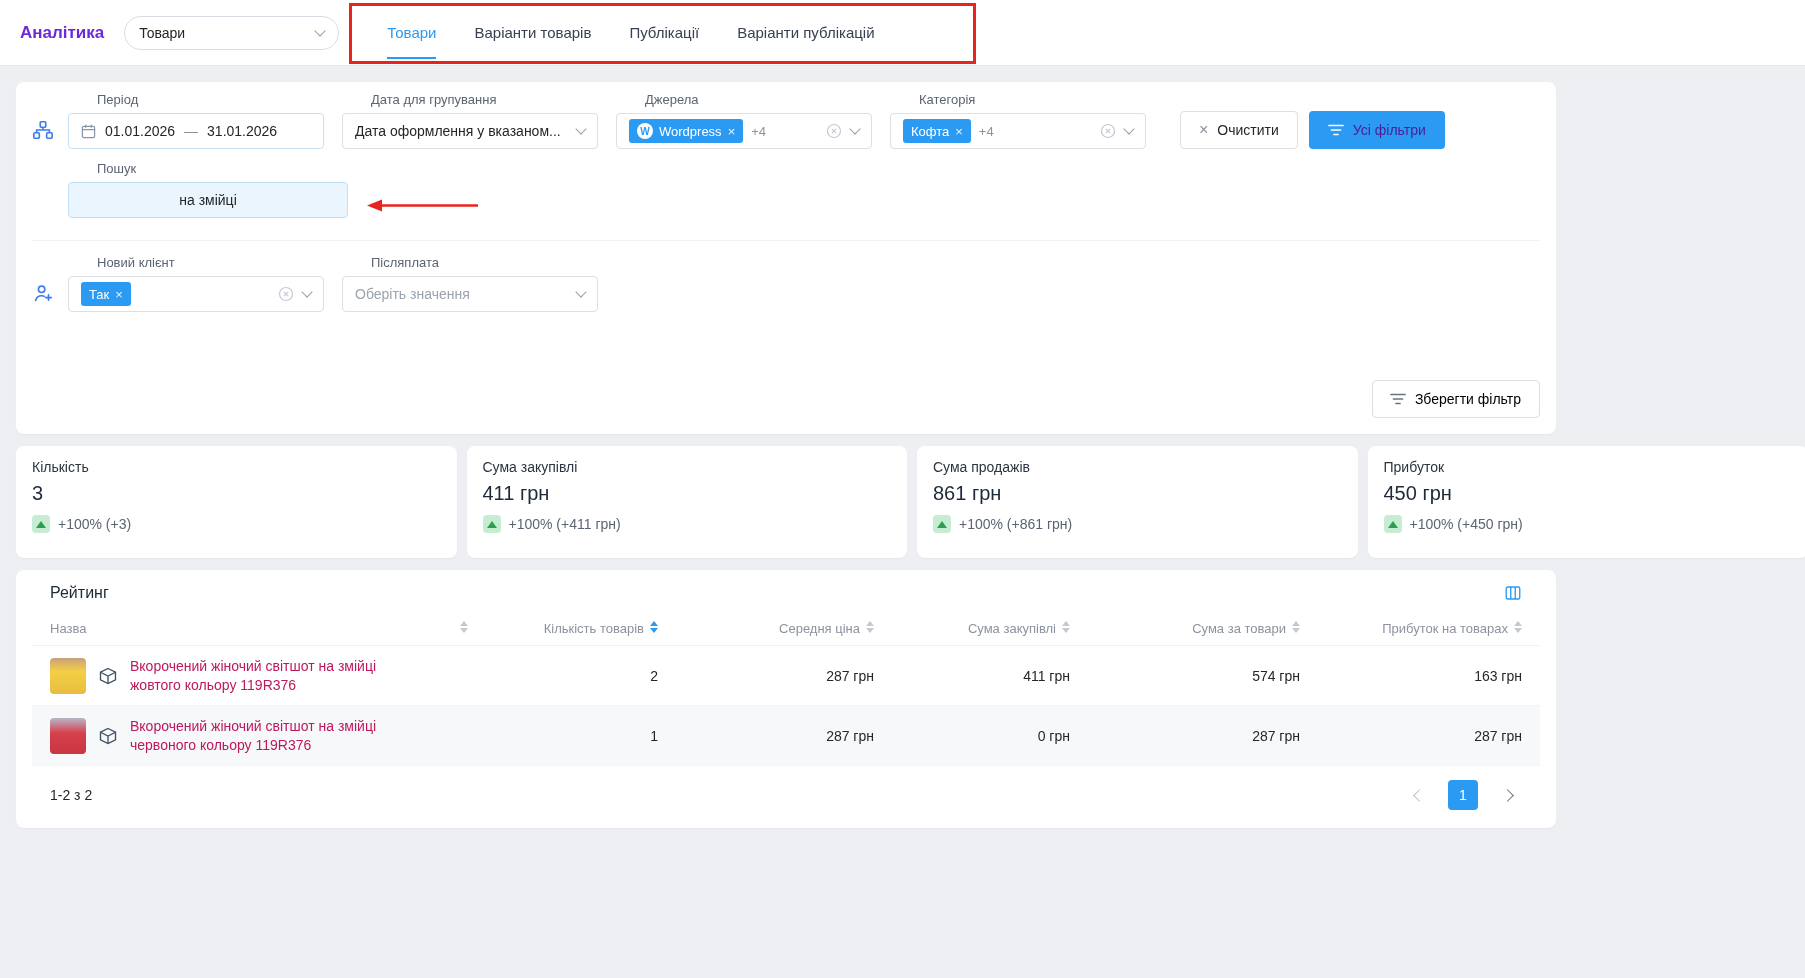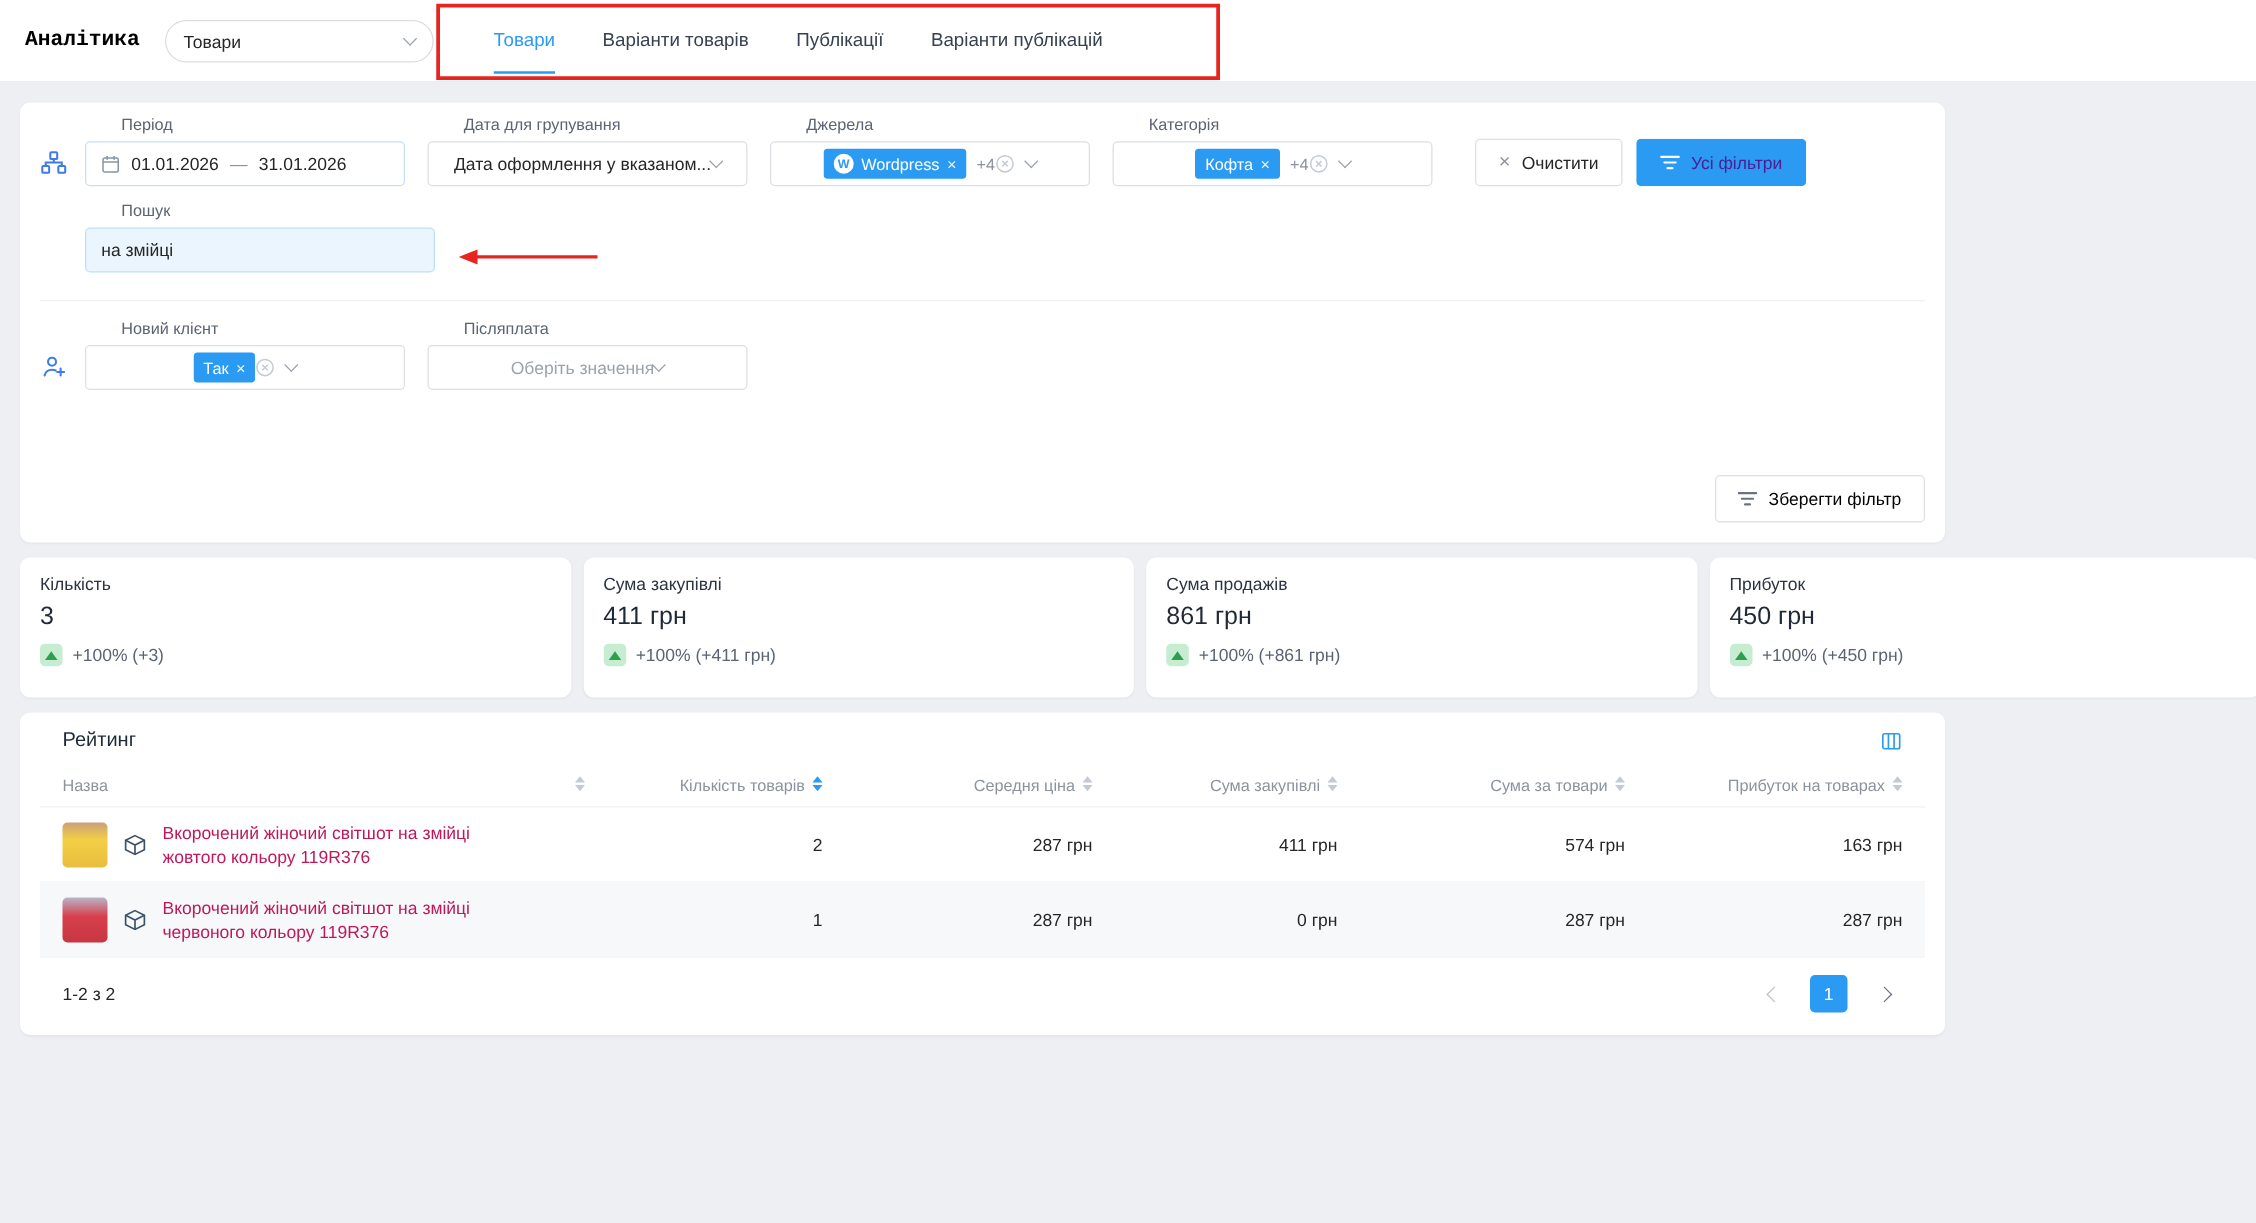--- a/index.html
+++ b/index.html
@@ -8,21 +8,21 @@
     background:#edeff3;
     font-family:"Liberation Sans","DejaVu Sans",sans-serif;
     color:#262626; font-size:14px;
   }
   
   .topbar {
     position:relative; height:66px; background:#ffffff;
     border-bottom:1px solid #e4e7eb;
     display:flex; align-items:center; padding:0 20px;
   }
-  .page-title { font-size:17px; font-weight:bold; color:#000000;font-family:Liberation Mono, monospace; }
+  .page-title { font-size:17px; font-weight:bold; color:#6d28d9; }
   .entity-select {
     margin-left:20px; width:215px; height:34px;
     border:1px solid #d9dde3; border-radius:17px; background:#fff;
     display:flex; align-items:center; justify-content:space-between;
     padding:0 14px; cursor:pointer; font-size:14px;
   }
   .tabs { margin-left:48px; display:flex; gap:38px; height:66px; align-items:center; }
   .tab { position:relative; height:66px; display:flex; align-items:center;
          font-size:15px; color:#374151; cursor:pointer; }
   .tab.active { color:#2b9af3; }
@@ -46,21 +46,21 @@
   .icon-cell { width:36px; display:flex; align-items:center; padding-bottom:8px; }
   .f-group { margin-right:18px; }
   .f-label { font-size:13px; color:#5b6472; margin-bottom:6px;margin-left:29px; }
   .control {
     height:36px; border:1px solid #dcdfe3; border-radius:4px; background:#fff;
     display:flex; align-items:center; padding:0 12px; font-size:14px; cursor:pointer;
   }
   .w280 { width:256px; }
   .date-range { border-color:#c9dff2; gap:9px; }
   .date-range .dash { color:#8c939e; }
-  .select { justify-content:center; }
+  .select { justify-content:space-between; }
   .sel-left { display:flex; align-items:center; min-width:0; }
   .sel-right { display:flex; align-items:center; gap:9px; }
   .sel-value { white-space:nowrap; overflow:hidden; text-overflow:ellipsis; max-width:225px; }
   .placeholder { color:#9aa3ad; }
   .chev {
     width:8px; height:8px; border-right:1.6px solid #99a1ab; border-bottom:1.6px solid #99a1ab;
     transform:rotate(45deg); margin-top:-4px; flex:none;
   }
   .tag {
     display:inline-flex; align-items:center; gap:6px;
@@ -76,21 +76,21 @@
   .btn {
     height:38px; border-radius:4px; font-size:14px; display:flex; align-items:center;
     gap:9px; padding:0 18px; cursor:pointer; border:1px solid transparent; white-space:nowrap;
   }
   .btn-clear { background:#fff; border-color:#dcdfe3; color:#262626; margin-left:16px; }
   .btn-clear .x { color:#8c939e; font-size:16px; }
   .btn-primary { background:#2b9af3; color:#4c1d95; margin-left:11px; }
   .search-input {
     width:280px; height:36px; border:1px solid #bfe0f5; border-radius:4px;
     background:#eaf5fd; padding:0 12px; font-size:14px; color:#262626;
-    font-family:inherit; outline:none;
+    font-family:inherit; outline:none;text-align:center;
   }
   .divider { border-top:1px solid #f0f1f3; margin:22px 0 14px; }
   .row2 { margin-top:12px; margin-left:36px; }
   .save-filter { position:absolute; right:16px; bottom:16px; background:#fff; border-color:#dcdfe3;padding-left:17px; }
   .annotation-arrow { position:absolute; left:350px; top:116px; pointer-events:none; z-index:20; }
   
   .metrics { display:flex; gap:10px; margin-top:12px; width:1792px; }
   .metric-card {
     flex:1; height:112px; background:#fff; border-radius:8px; padding:13px 16px;
     box-shadow:0 1px 2px rgba(20,30,50,.04);

